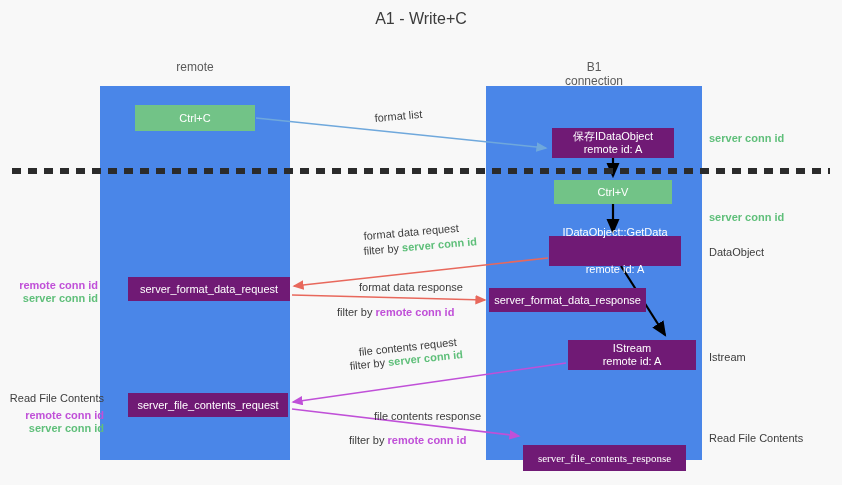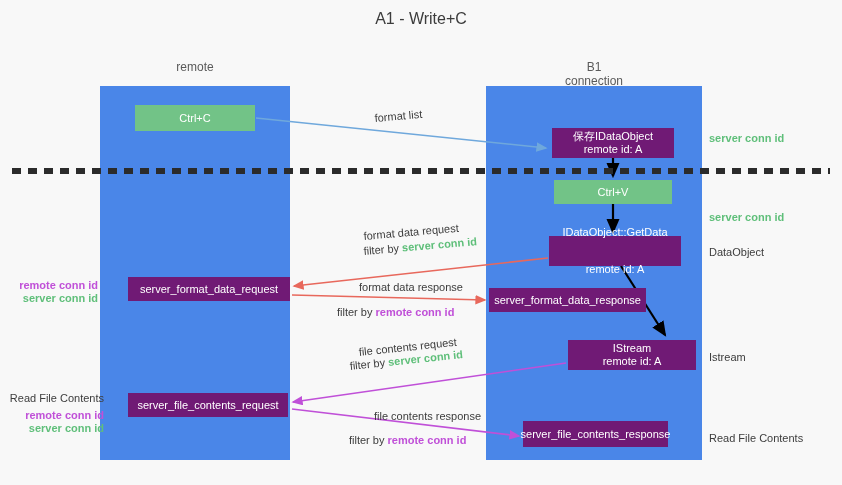--- a/index.html
+++ b/index.html
@@ -42,21 +42,21 @@
   .orange{background:#701a75;}
 
   #box-ctrlc{left:135px;top:105px;width:120px;height:26px;}
   #box-save {left:552px;top:128px;width:122px;height:30px;}
   #box-ctrlv{left:554px;top:180px;width:118px;height:24px;}
   #box-getdata{left:549px;top:236px;width:132px;height:30px;gap:24px;}
   #box-istream{left:568px;top:340px;width:128px;height:30px;}
   #box-fmt-req {left:128px;top:277px;width:162px;height:24px;}
   #box-fmt-resp{left:489px;top:288px;width:157px;height:24px;}
   #box-file-req {left:128px;top:393px;width:160px;height:24px;}
-  #box-file-resp{left:523px;top:421px;width:145px;height:26px;}
+  #box-file-resp{left:523px;top:445px;width:163px;height:26px;font-family:Liberation Serif, serif;}
 
   
   #dashed{
     position:absolute;left:12px;top:168px;width:818px;height:6px;
     background-image:repeating-linear-gradient(to right,#2b2b2b 0 9px,transparent 9px 16px);
   }
 
   
   .side{position:absolute;font-size:11px;line-height:13px;}
   .green-t{color:#5fbf7a;font-weight:bold;}

